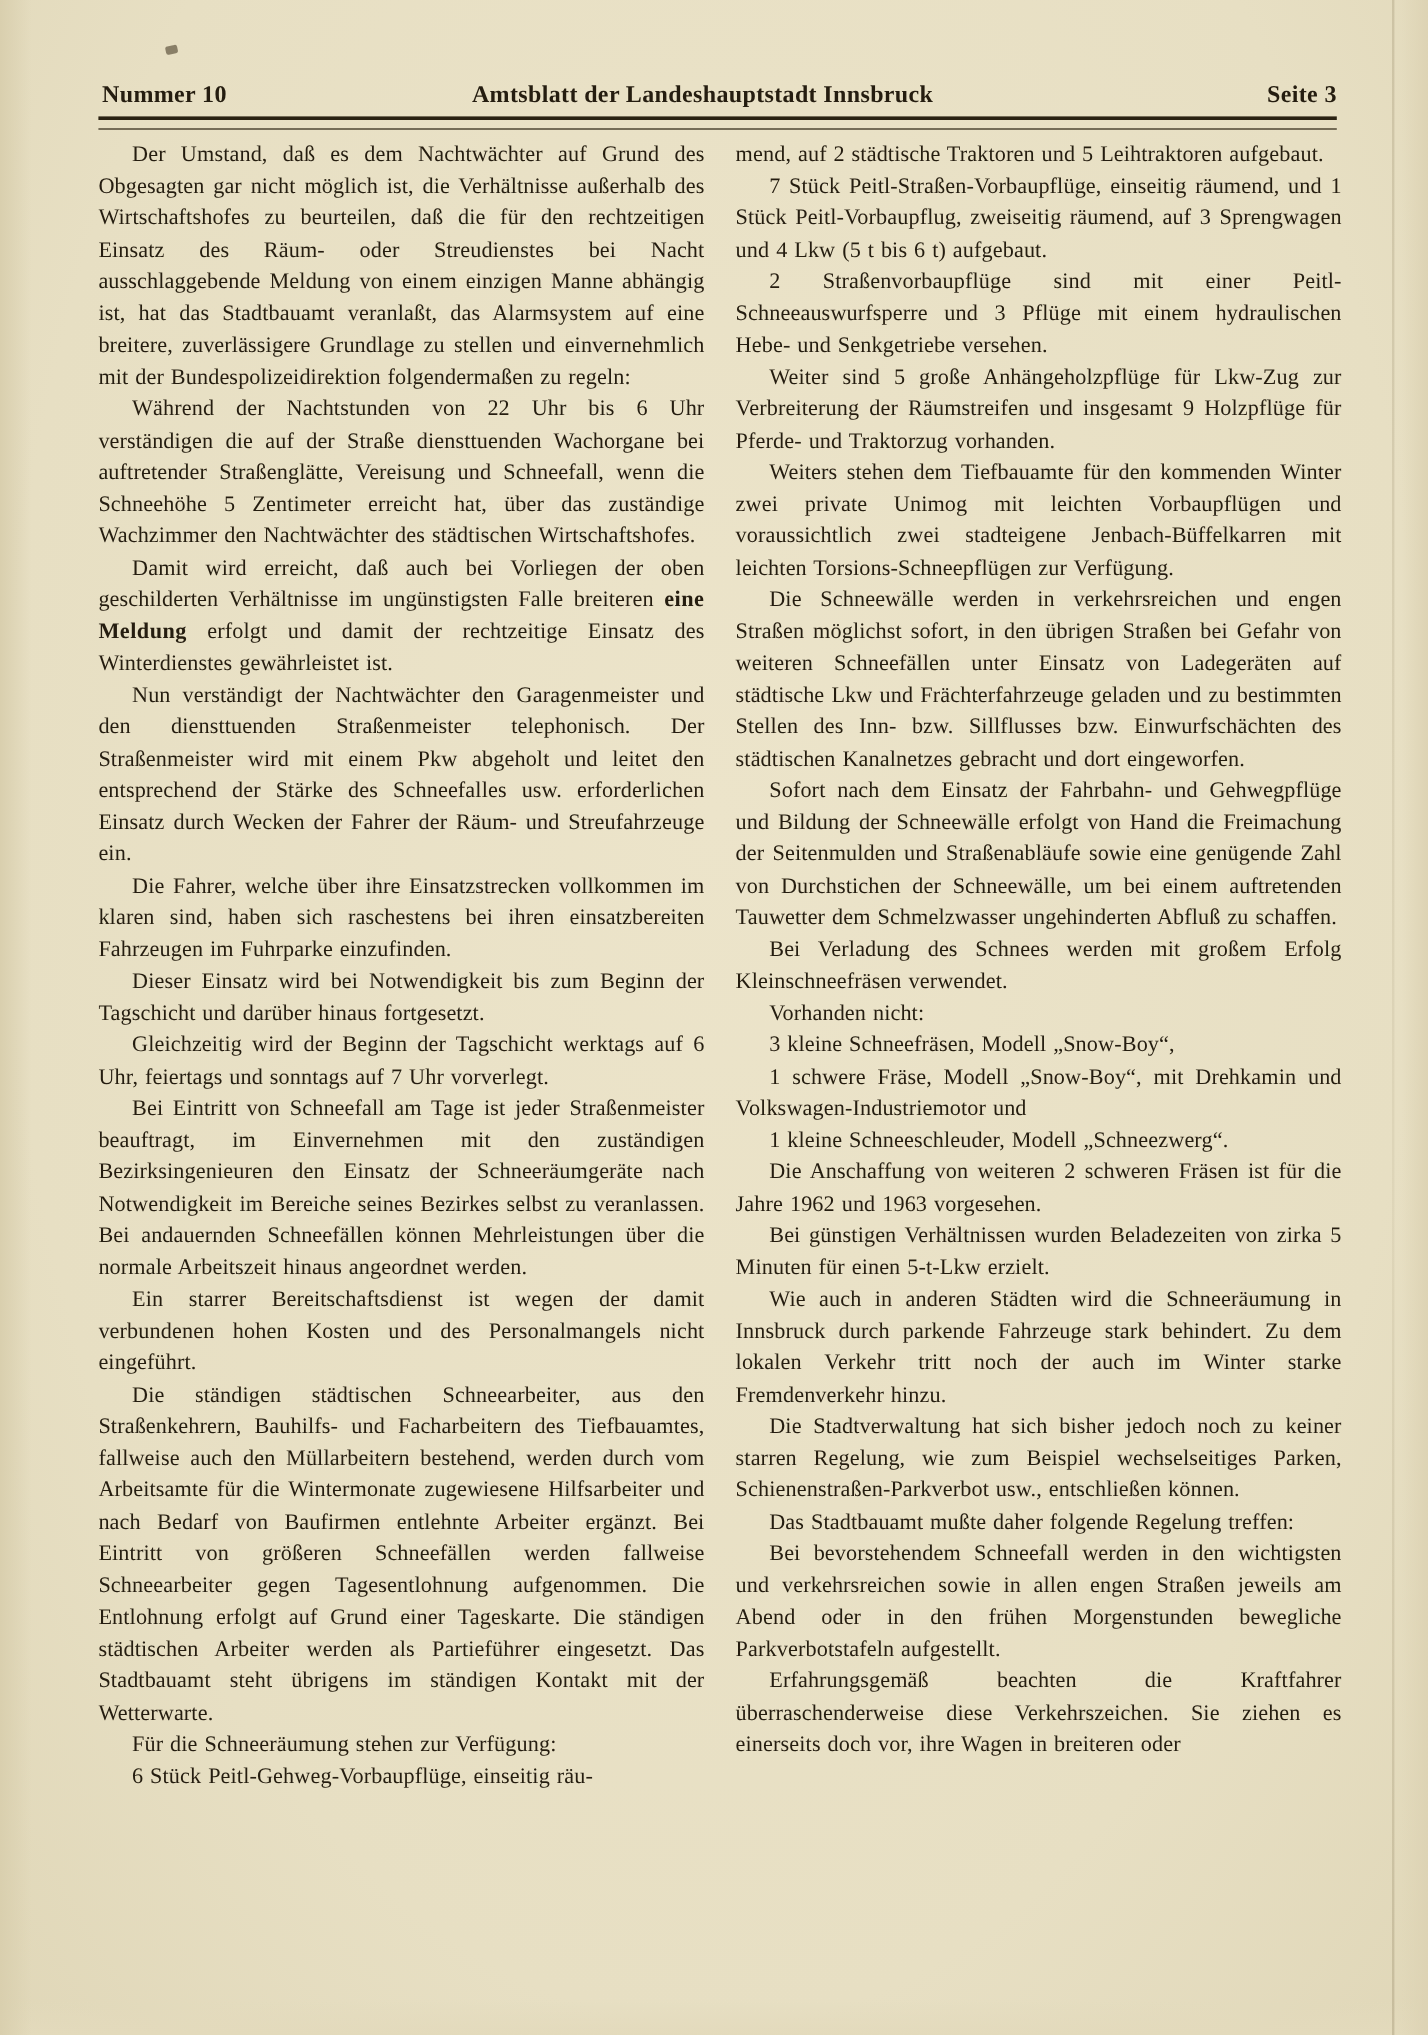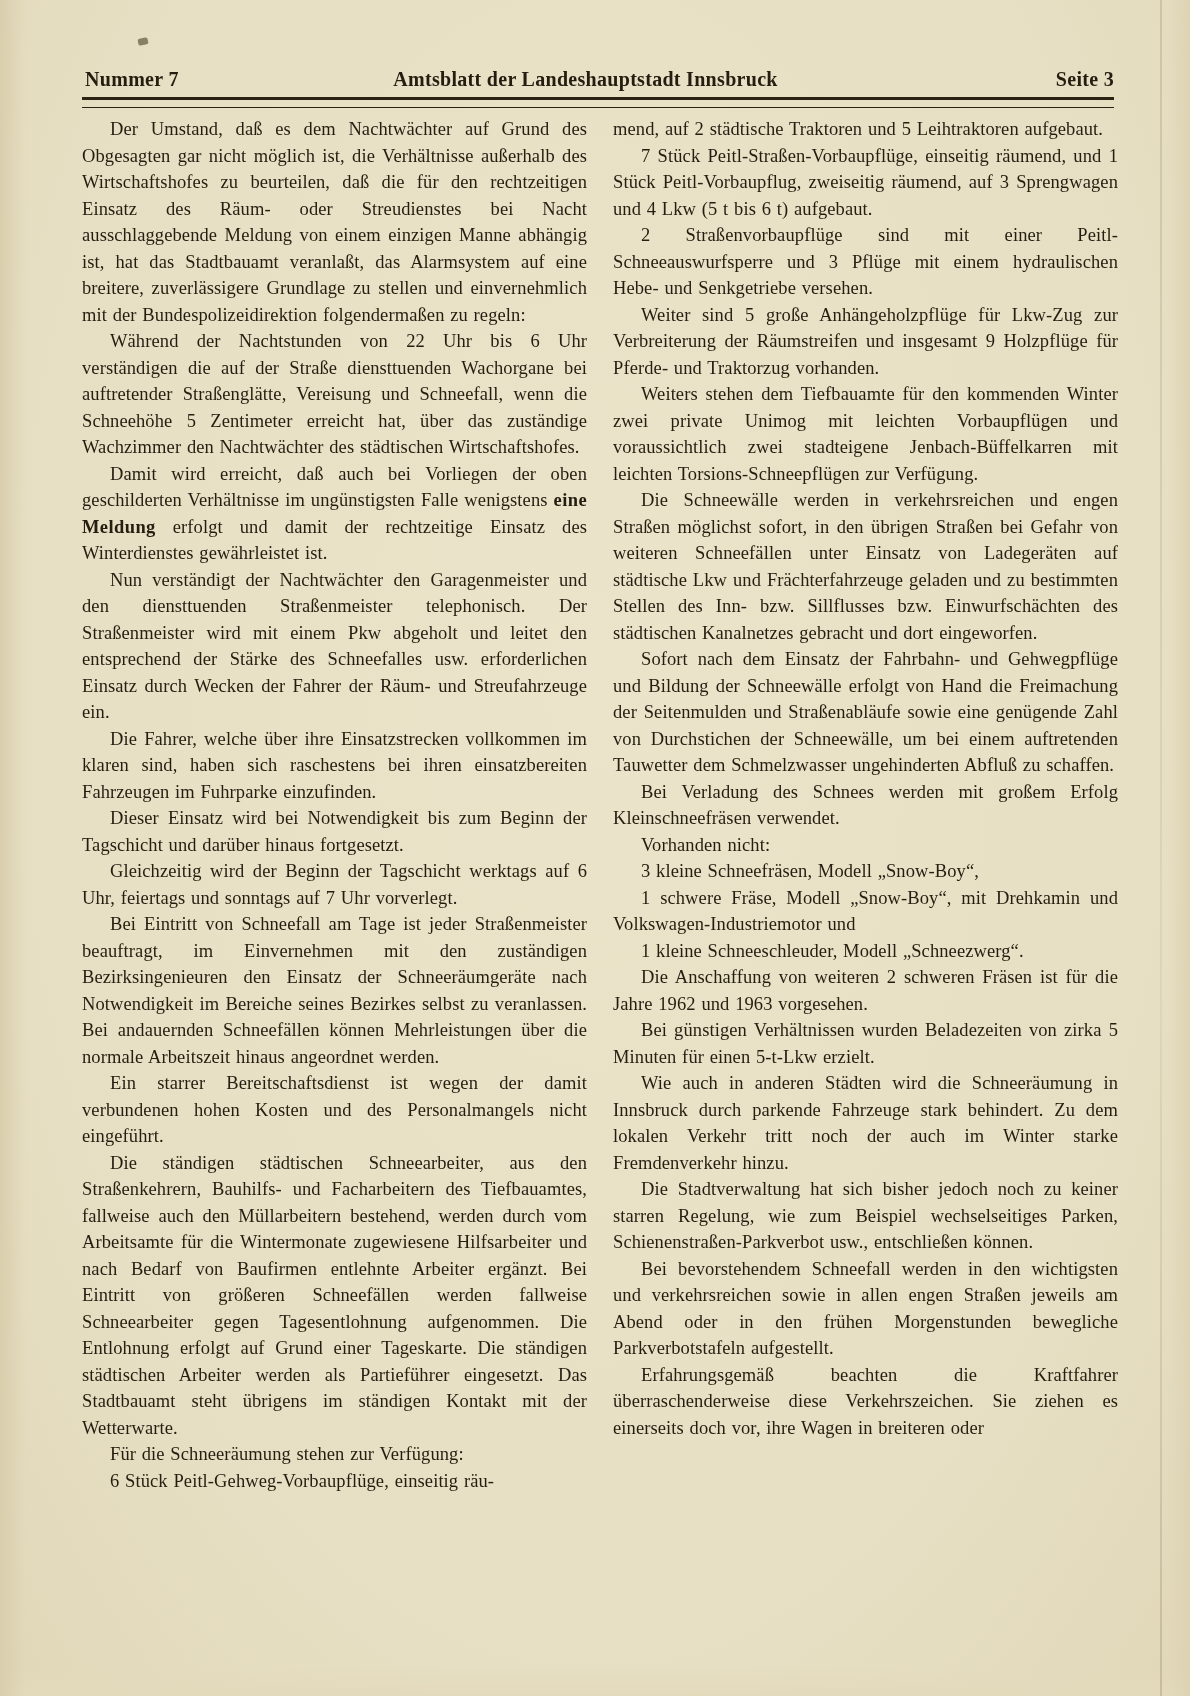--- a/index.html
+++ b/index.html
@@ -58,31 +58,31 @@
   .para b{letter-spacing:.4px;}
 </style>
 </head>
 <body>
 
 <div class="page">
   <div class="artifact"></div>
   <div class="edge-line"></div>
 
   <div class="header">
-    <span class="issue">Nummer 7</span>
+    <span class="issue">Nummer 10</span>
     <span class="title">Amtsblatt der Landeshauptstadt Innsbruck</span>
     <span class="pageno">Seite 3</span>
   </div>
   <div class="rule"></div>
 
   <div class="columns">
     <div class="col">
       <p class="para">Der Umstand, daß es dem Nachtwächter auf Grund des Obgesagten gar nicht möglich ist, die Verhältnisse außerhalb des Wirtschaftshofes zu beurteilen, daß die für den rechtzeitigen Einsatz des Räum- oder Streudienstes bei Nacht ausschlaggebende Meldung von einem einzigen Manne abhängig ist, hat das Stadtbauamt veranlaßt, das Alarmsystem auf eine breitere, zuverlässigere Grundlage zu stellen und einvernehmlich mit der Bundespolizeidirektion folgendermaßen zu regeln:</p>
       <p class="para">Während der Nachtstunden von 22 Uhr bis 6 Uhr verständigen die auf der Straße diensttuenden Wachorgane bei auftretender Straßenglätte, Vereisung und Schneefall, wenn die Schneehöhe 5 Zentimeter erreicht hat, über das zuständige Wachzimmer den Nachtwächter des städtischen Wirtschaftshofes.</p>
-      <p class="para"><span>Damit wird erreicht, daß auch bei Vorliegen der oben geschilderten Verhältnisse im ungünstigsten Falle wenigstens </span><b>eine Meldung</b><span> erfolgt und damit der rechtzeitige Einsatz des Winterdienstes gewährleistet ist.</span></p>
+      <p class="para"><span>Damit wird erreicht, daß auch bei Vorliegen der oben geschilderten Verhältnisse im ungünstigsten Falle breiteren </span><b>eine Meldung</b><span> erfolgt und damit der rechtzeitige Einsatz des Winterdienstes gewährleistet ist.</span></p>
       <p class="para">Nun verständigt der Nachtwächter den Garagenmeister und den diensttuenden Straßenmeister telephonisch. Der Straßenmeister wird mit einem Pkw abgeholt und leitet den entsprechend der Stärke des Schneefalles usw. erforderlichen Einsatz durch Wecken der Fahrer der Räum- und Streufahrzeuge ein.</p>
       <p class="para">Die Fahrer, welche über ihre Einsatzstrecken vollkommen im klaren sind, haben sich raschestens bei ihren einsatzbereiten Fahrzeugen im Fuhrparke einzufinden.</p>
       <p class="para">Dieser Einsatz wird bei Notwendigkeit bis zum Beginn der Tagschicht und darüber hinaus fortgesetzt.</p>
       <p class="para">Gleichzeitig wird der Beginn der Tagschicht werktags auf 6 Uhr, feiertags und sonntags auf 7 Uhr vorverlegt.</p>
       <p class="para">Bei Eintritt von Schneefall am Tage ist jeder Straßenmeister beauftragt, im Einvernehmen mit den zuständigen Bezirksingenieuren den Einsatz der Schneeräumgeräte nach Notwendigkeit im Bereiche seines Bezirkes selbst zu veranlassen. Bei andauernden Schneefällen können Mehrleistungen über die normale Arbeitszeit hinaus angeordnet werden.</p>
       <p class="para">Ein starrer Bereitschaftsdienst ist wegen der damit verbundenen hohen Kosten und des Personalmangels nicht eingeführt.</p>
       <p class="para">Die ständigen städtischen Schneearbeiter, aus den Straßenkehrern, Bauhilfs- und Facharbeitern des Tiefbauamtes, fallweise auch den Müllarbeitern bestehend, werden durch vom Arbeitsamte für die Wintermonate zugewiesene Hilfsarbeiter und nach Bedarf von Baufirmen entlehnte Arbeiter ergänzt. Bei Eintritt von größeren Schneefällen werden fallweise Schneearbeiter gegen Tagesentlohnung aufgenommen. Die Entlohnung erfolgt auf Grund einer Tageskarte. Die ständigen städtischen Arbeiter werden als Partieführer eingesetzt. Das Stadtbauamt steht übrigens im ständigen Kontakt mit der Wetterwarte.</p>
       <p class="para">Für die Schneeräumung stehen zur Verfügung:</p>
       <p class="para">6 Stück Peitl-Gehweg-Vorbaupflüge, einseitig räu-</p>
     </div>
@@ -96,17 +96,18 @@
       <p class="para">Sofort nach dem Einsatz der Fahrbahn- und Gehwegpflüge und Bildung der Schneewälle erfolgt von Hand die Freimachung der Seitenmulden und Straßenabläufe sowie eine genügende Zahl von Durchstichen der Schneewälle, um bei einem auftretenden Tauwetter dem Schmelzwasser ungehinderten Abfluß zu schaffen.</p>
       <p class="para">Bei Verladung des Schnees werden mit großem Erfolg Kleinschneefräsen verwendet.</p>
       <p class="para">Vorhanden nicht:</p>
       <p class="para">3 kleine Schneefräsen, Modell „Snow-Boy“,</p>
       <p class="para">1 schwere Fräse, Modell „Snow-Boy“, mit Drehkamin und Volkswagen-Industriemotor und</p>
       <p class="para">1 kleine Schneeschleuder, Modell „Schneezwerg“.</p>
       <p class="para">Die Anschaffung von weiteren 2 schweren Fräsen ist für die Jahre 1962 und 1963 vorgesehen.</p>
       <p class="para">Bei günstigen Verhältnissen wurden Beladezeiten von zirka 5 Minuten für einen 5-t-Lkw erzielt.</p>
       <p class="para">Wie auch in anderen Städten wird die Schneeräumung in Innsbruck durch parkende Fahrzeuge stark behindert. Zu dem lokalen Verkehr tritt noch der auch im Winter starke Fremdenverkehr hinzu.</p>
       <p class="para">Die Stadtverwaltung hat sich bisher jedoch noch zu keiner starren Regelung, wie zum Beispiel wechselseitiges Parken, Schienenstraßen-Parkverbot usw., entschließen können.</p>
+      <p class="para">Das Stadtbauamt mußte daher folgende Regelung treffen:</p>
       <p class="para">Bei bevorstehendem Schneefall werden in den wichtigsten und verkehrsreichen sowie in allen engen Straßen jeweils am Abend oder in den frühen Morgenstunden bewegliche Parkverbotstafeln aufgestellt.</p>
       <p class="para">Erfahrungsgemäß beachten die Kraftfahrer überraschenderweise diese Verkehrszeichen. Sie ziehen es einerseits doch vor, ihre Wagen in breiteren oder</p>
     </div>
   </div>
 </div>
 
 </body></html>

